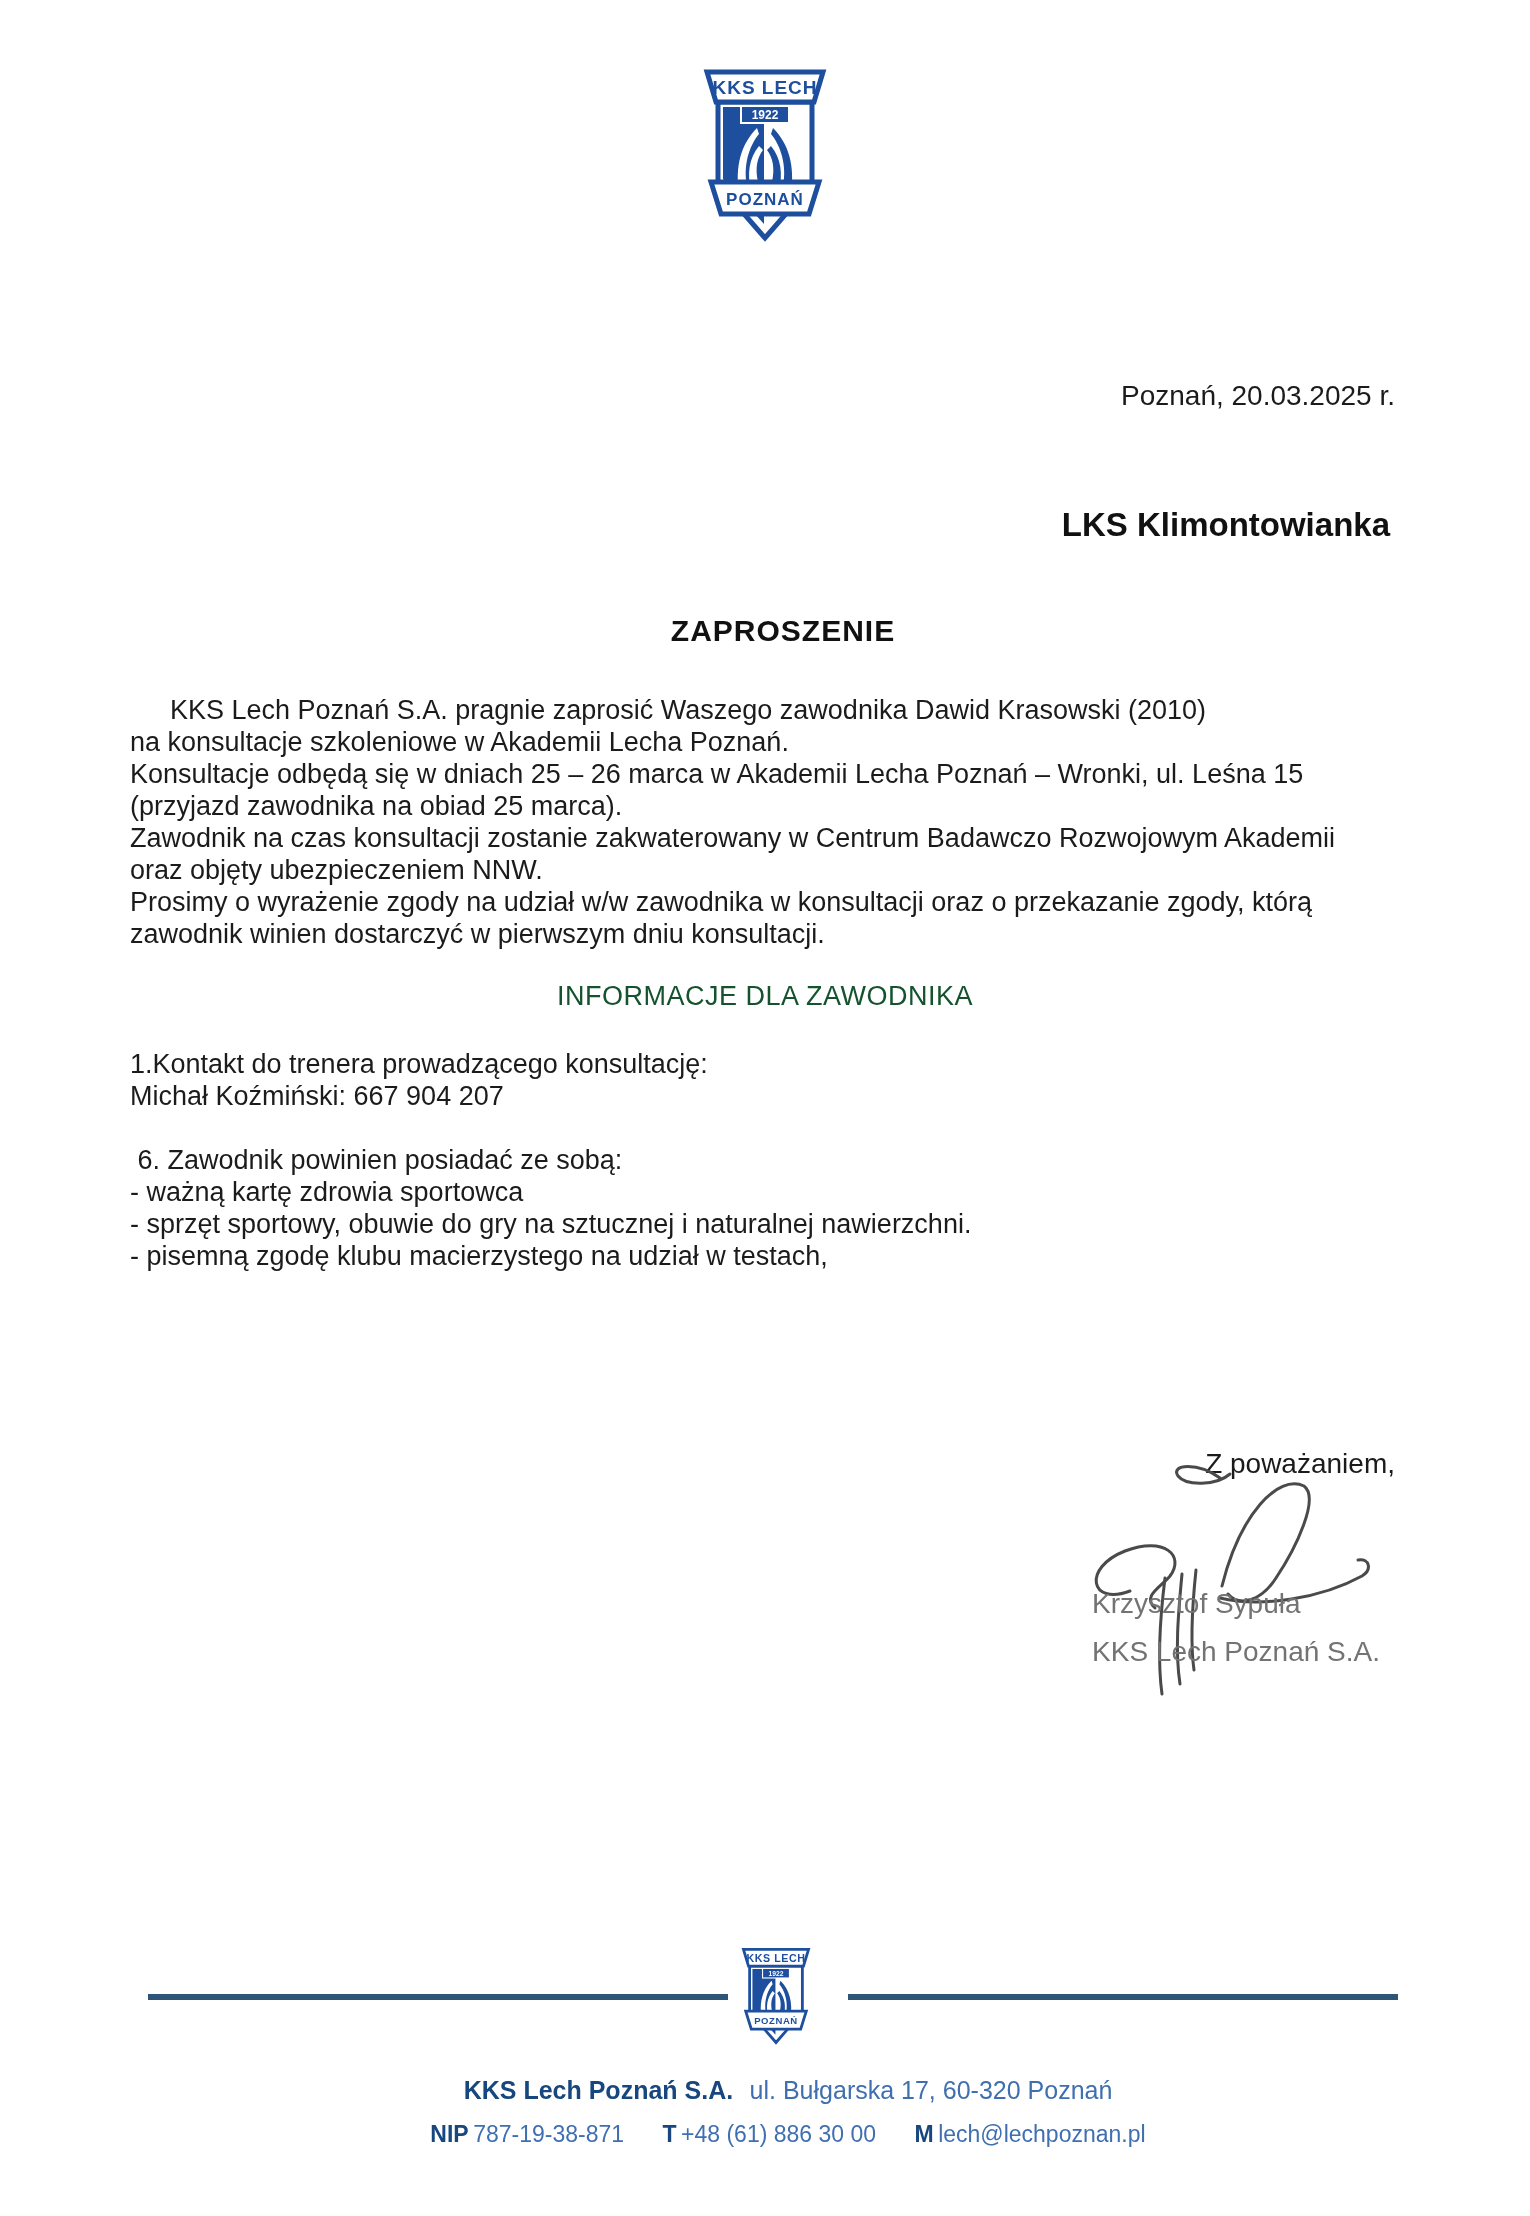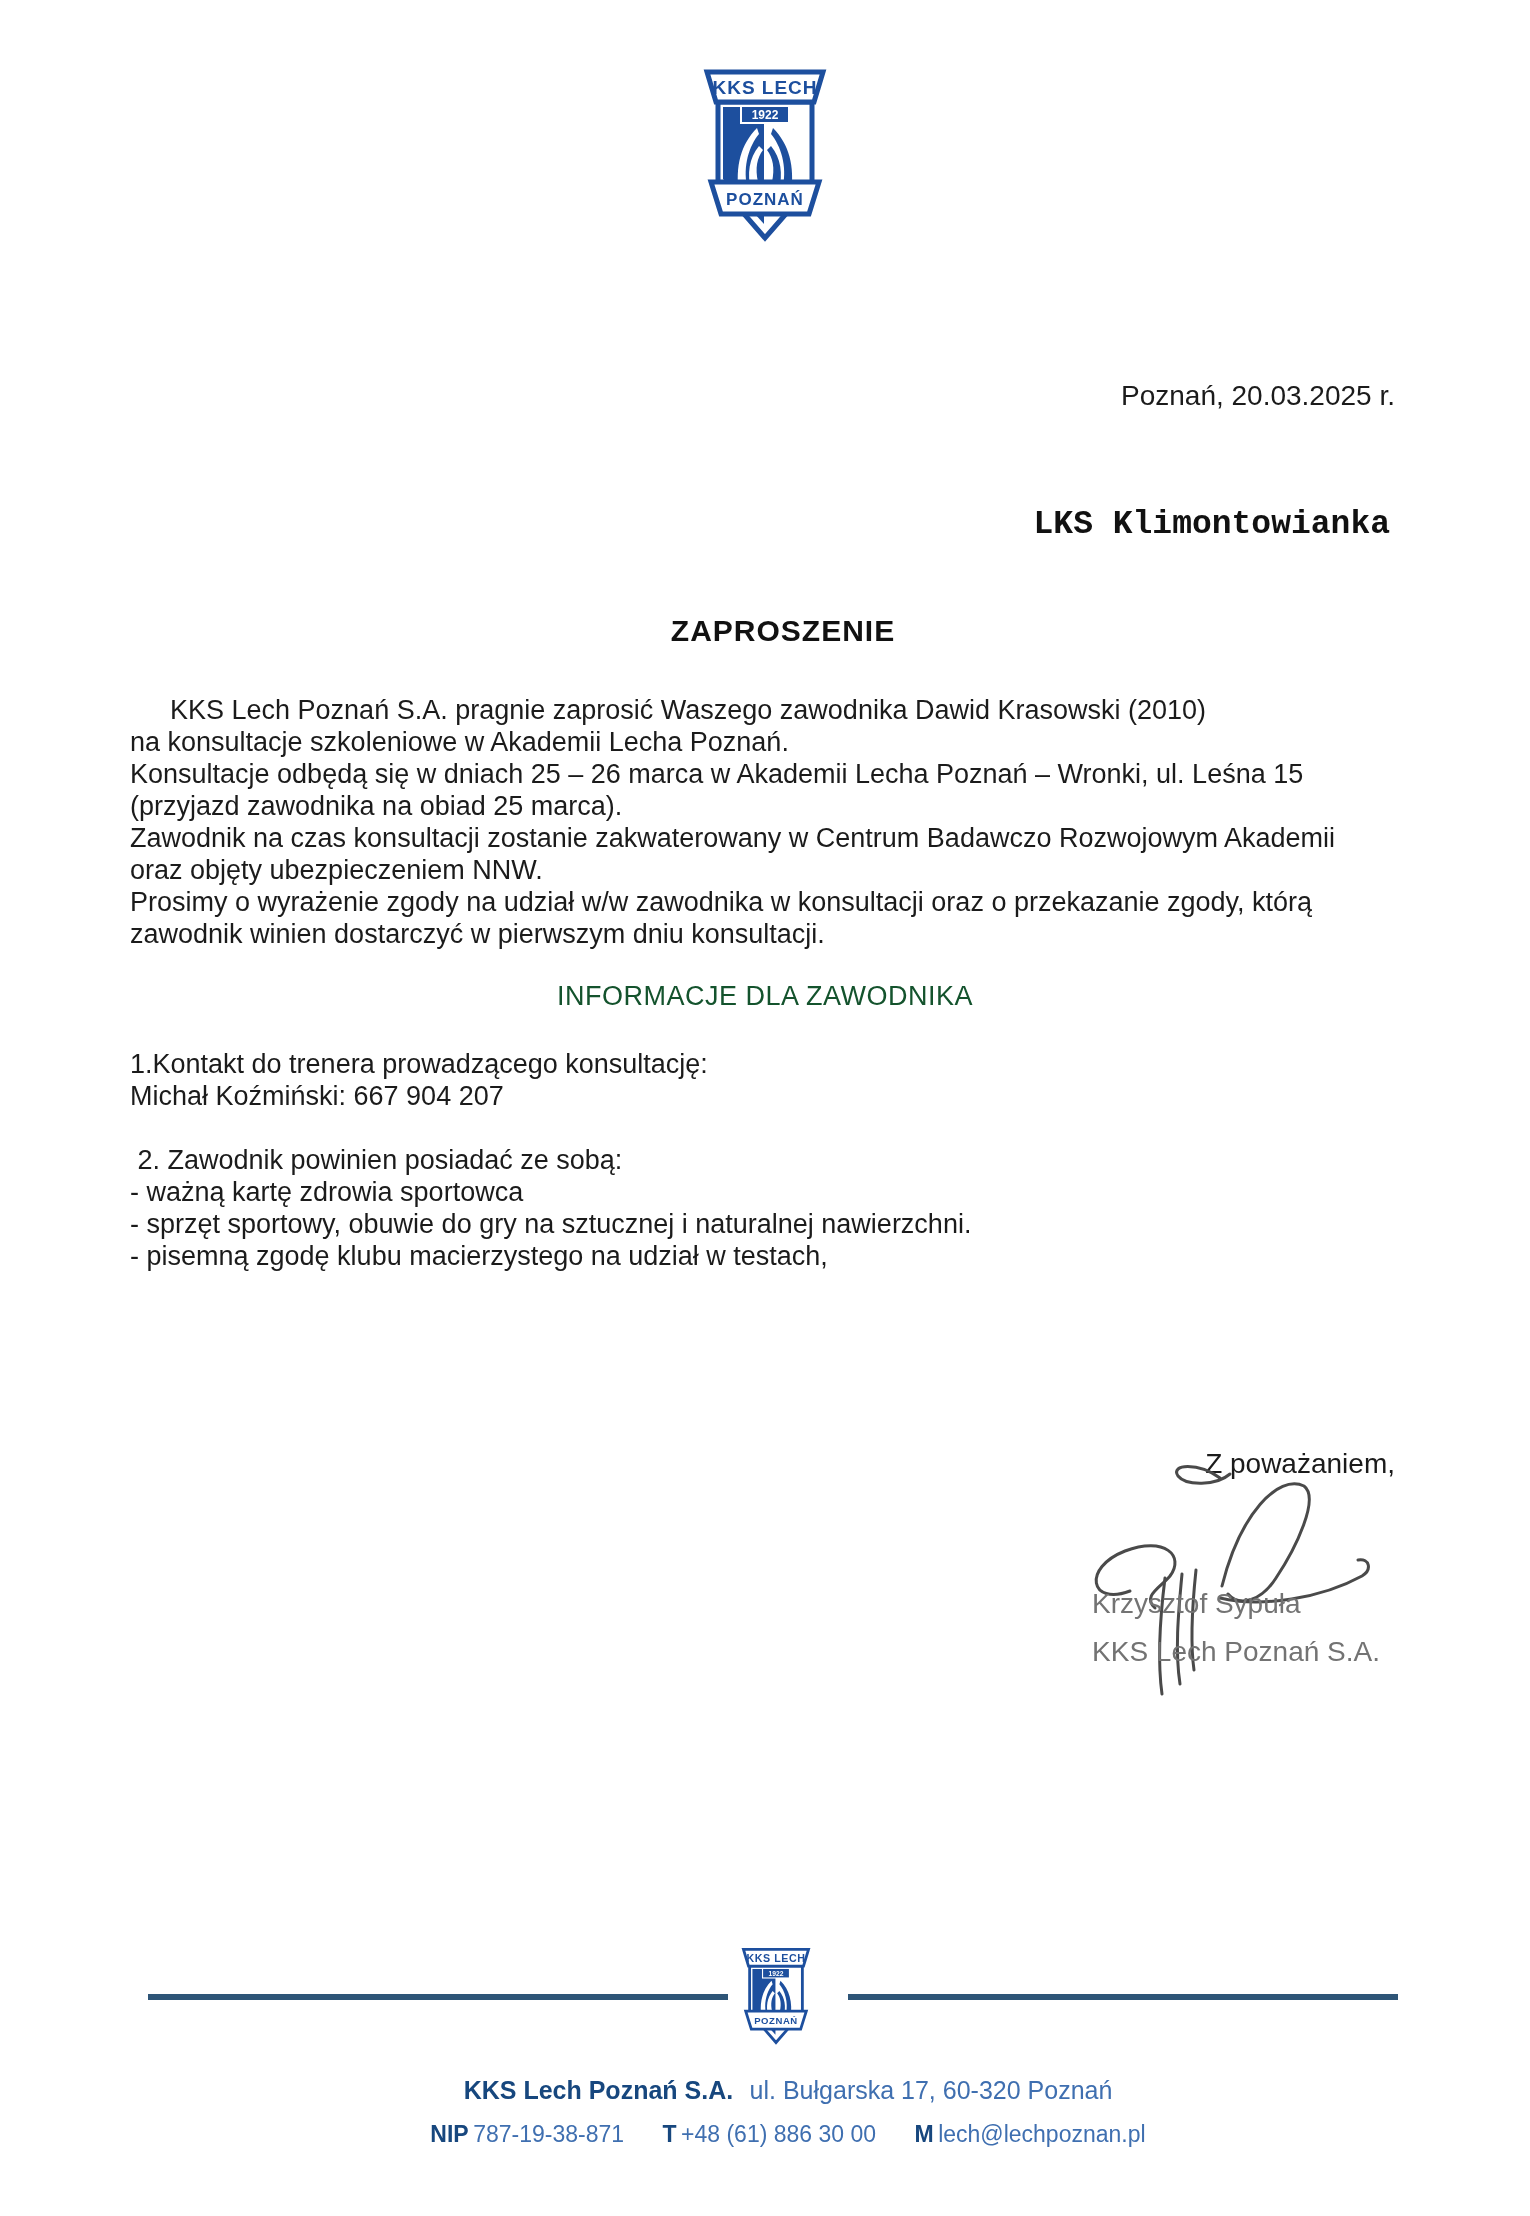--- a/index.html
+++ b/index.html
@@ -27,21 +27,20 @@
     font-size: 28px;
     color: #1b1b1b;
   }
   .recipient {
     position: absolute;
     top: 498px;
     right: 140px;
     font-size: 33px;
     font-weight: bold;
     color: #111;
-    font-family: Liberation Mono, monospace;
   }
   .title {
     position: absolute;
     top: 606px;
     left: 0;
     width: 100%;
     text-align: center;
     font-size: 30px;
     font-weight: bold;
     letter-spacing: 1px;
@@ -187,21 +186,21 @@
 
   <div class="para para-contact">
 
       <div class="line">1.Kontakt do trenera prowadzącego konsultację:</div>
 
       <div class="line">Michał Koźmiński: 667 904 207</div>
     </div>
 
   <div class="para para-req">
 
-      <div class="line"> 2. Zawodnik powinien posiadać ze sobą:</div>
+      <div class="line"> 6. Zawodnik powinien posiadać ze sobą:</div>
 
       <div class="line">- ważną kartę zdrowia sportowca</div>
 
       <div class="line">- sprzęt sportowy, obuwie do gry na sztucznej i naturalnej nawierzchni.</div>
 
       <div class="line">- pisemną zgodę klubu macierzystego na udział w testach,</div>
     </div>
 
 
   <div class="closing">Z poważaniem,</div>

